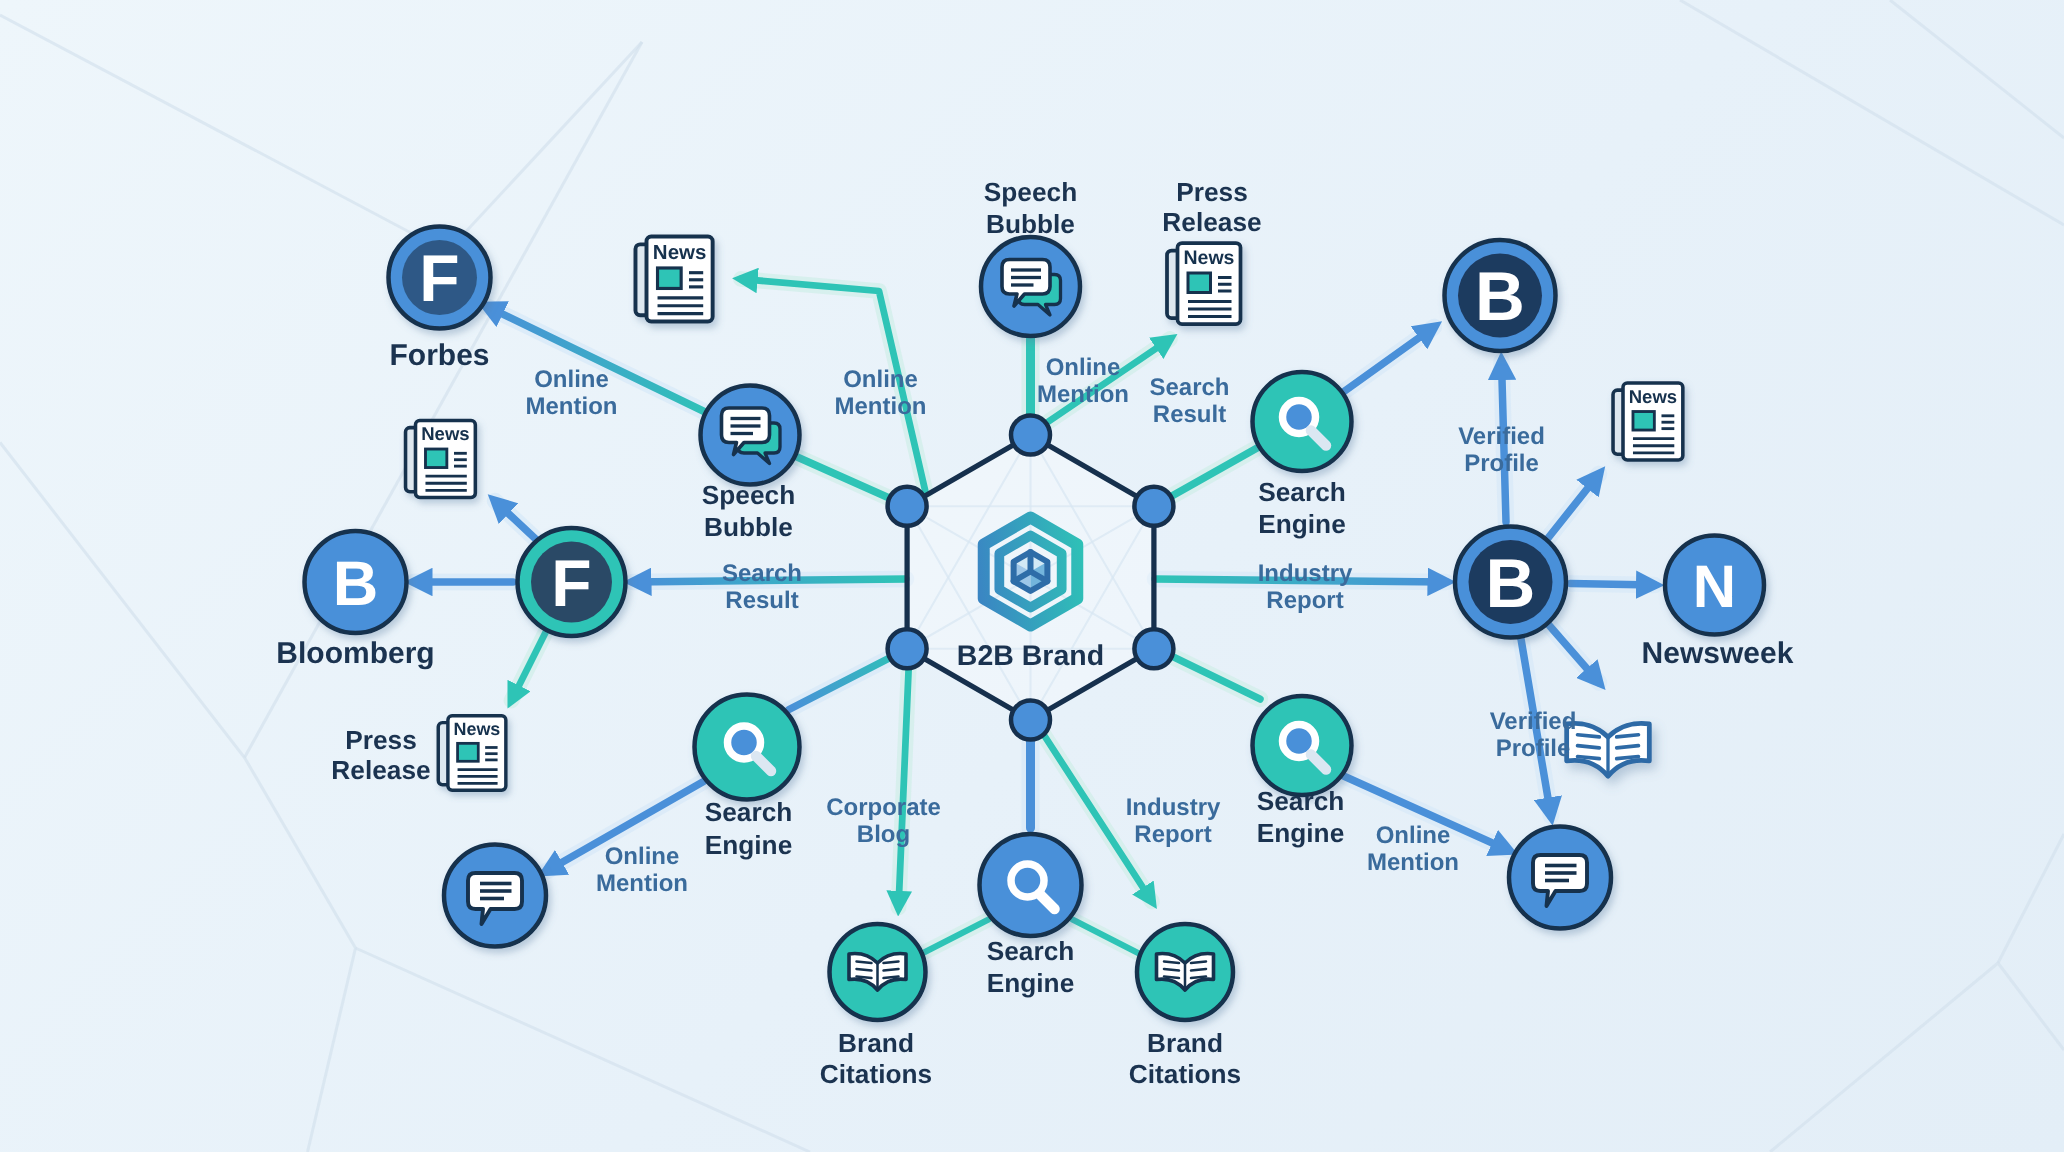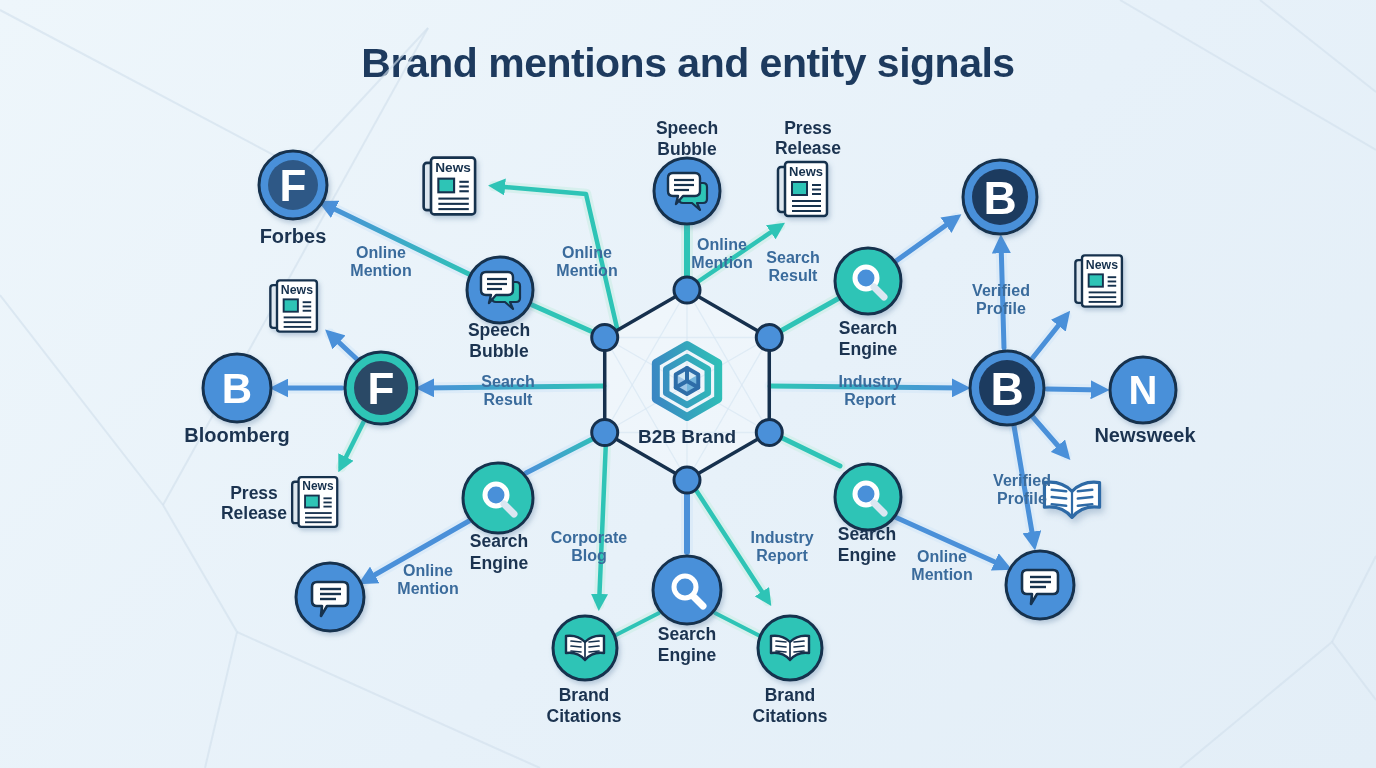--- a/index.html
+++ b/index.html
@@ -13,21 +13,20 @@
     text-align:center;font-size:41px;font-weight:700;letter-spacing:-0.5px;
     color:#1d3a5e;
   }
   svg#diagram{position:absolute;left:0;top:0;width:1376px;height:768px;}
   text{font-family:"Liberation Sans",sans-serif;}
 </style>
 </head>
 <body>
 
 <div class="stage">
-  <h1 class="title">Brand mentions and entity signals</h1>
   <svg id="diagram" viewBox="0 0 1376 768">
     <defs>
       <marker id="arrow-blue" viewBox="0 0 10 10" refX="6.5" refY="5" markerWidth="3.8" markerHeight="3.8" orient="auto">
         <path d="M0,0 L10,5 L0,10 Z" fill="#4a90d9"></path>
       </marker>
       <marker id="arrow-teal" viewBox="0 0 10 10" refX="6.5" refY="5" markerWidth="3.8" markerHeight="3.8" orient="auto">
         <path d="M0,0 L10,5 L0,10 Z" fill="#2ec4b6"></path>
       </marker>
       <filter id="ds" x="-40%" y="-40%" width="180%" height="180%">
         <feDropShadow dx="2" dy="3" stdDeviation="2.5" flood-color="#5b7da0" flood-opacity="0.35"></feDropShadow>

